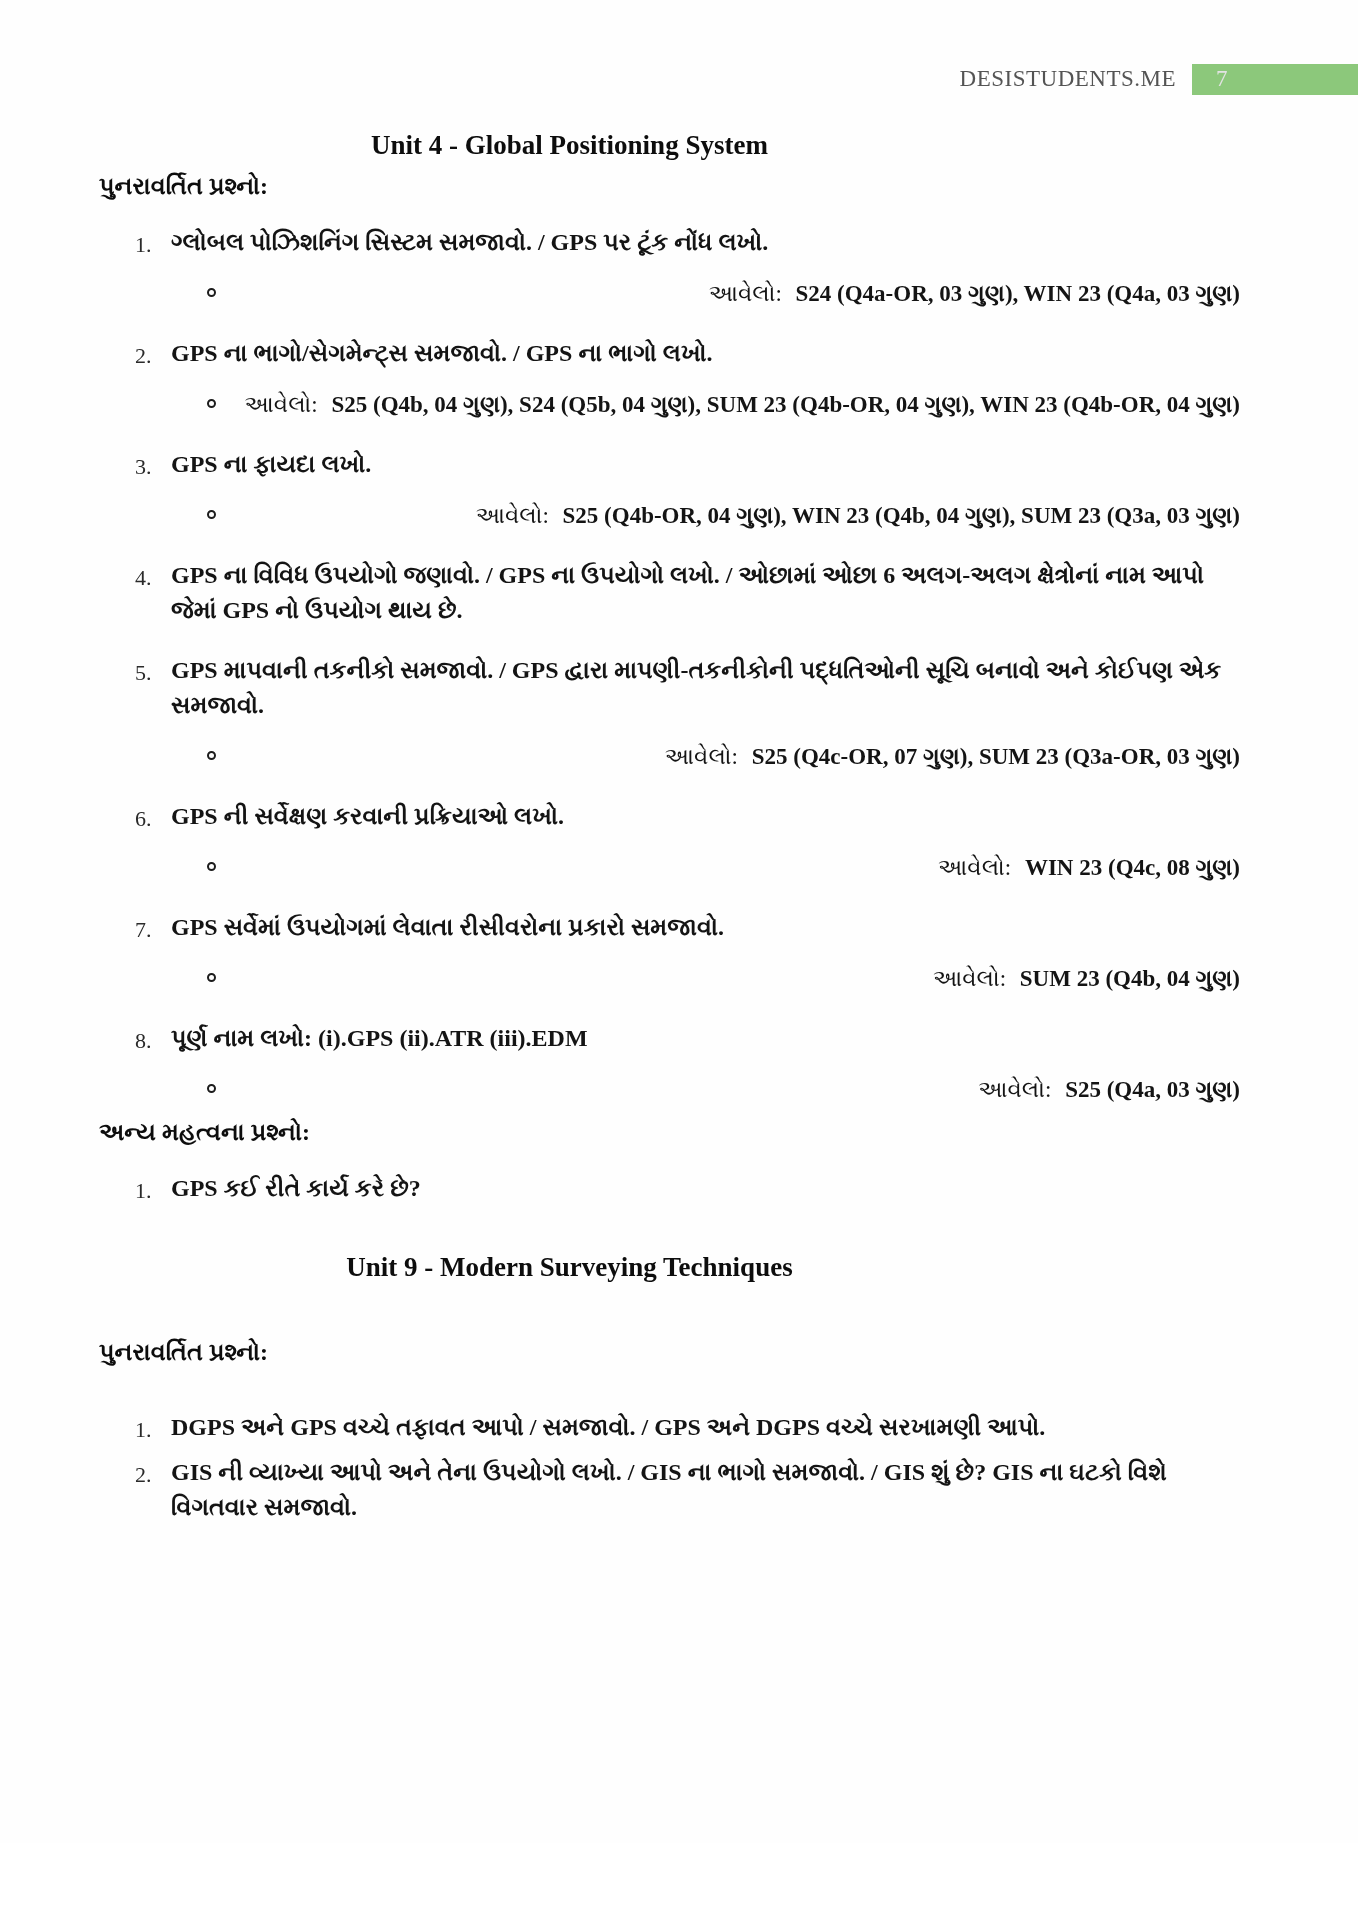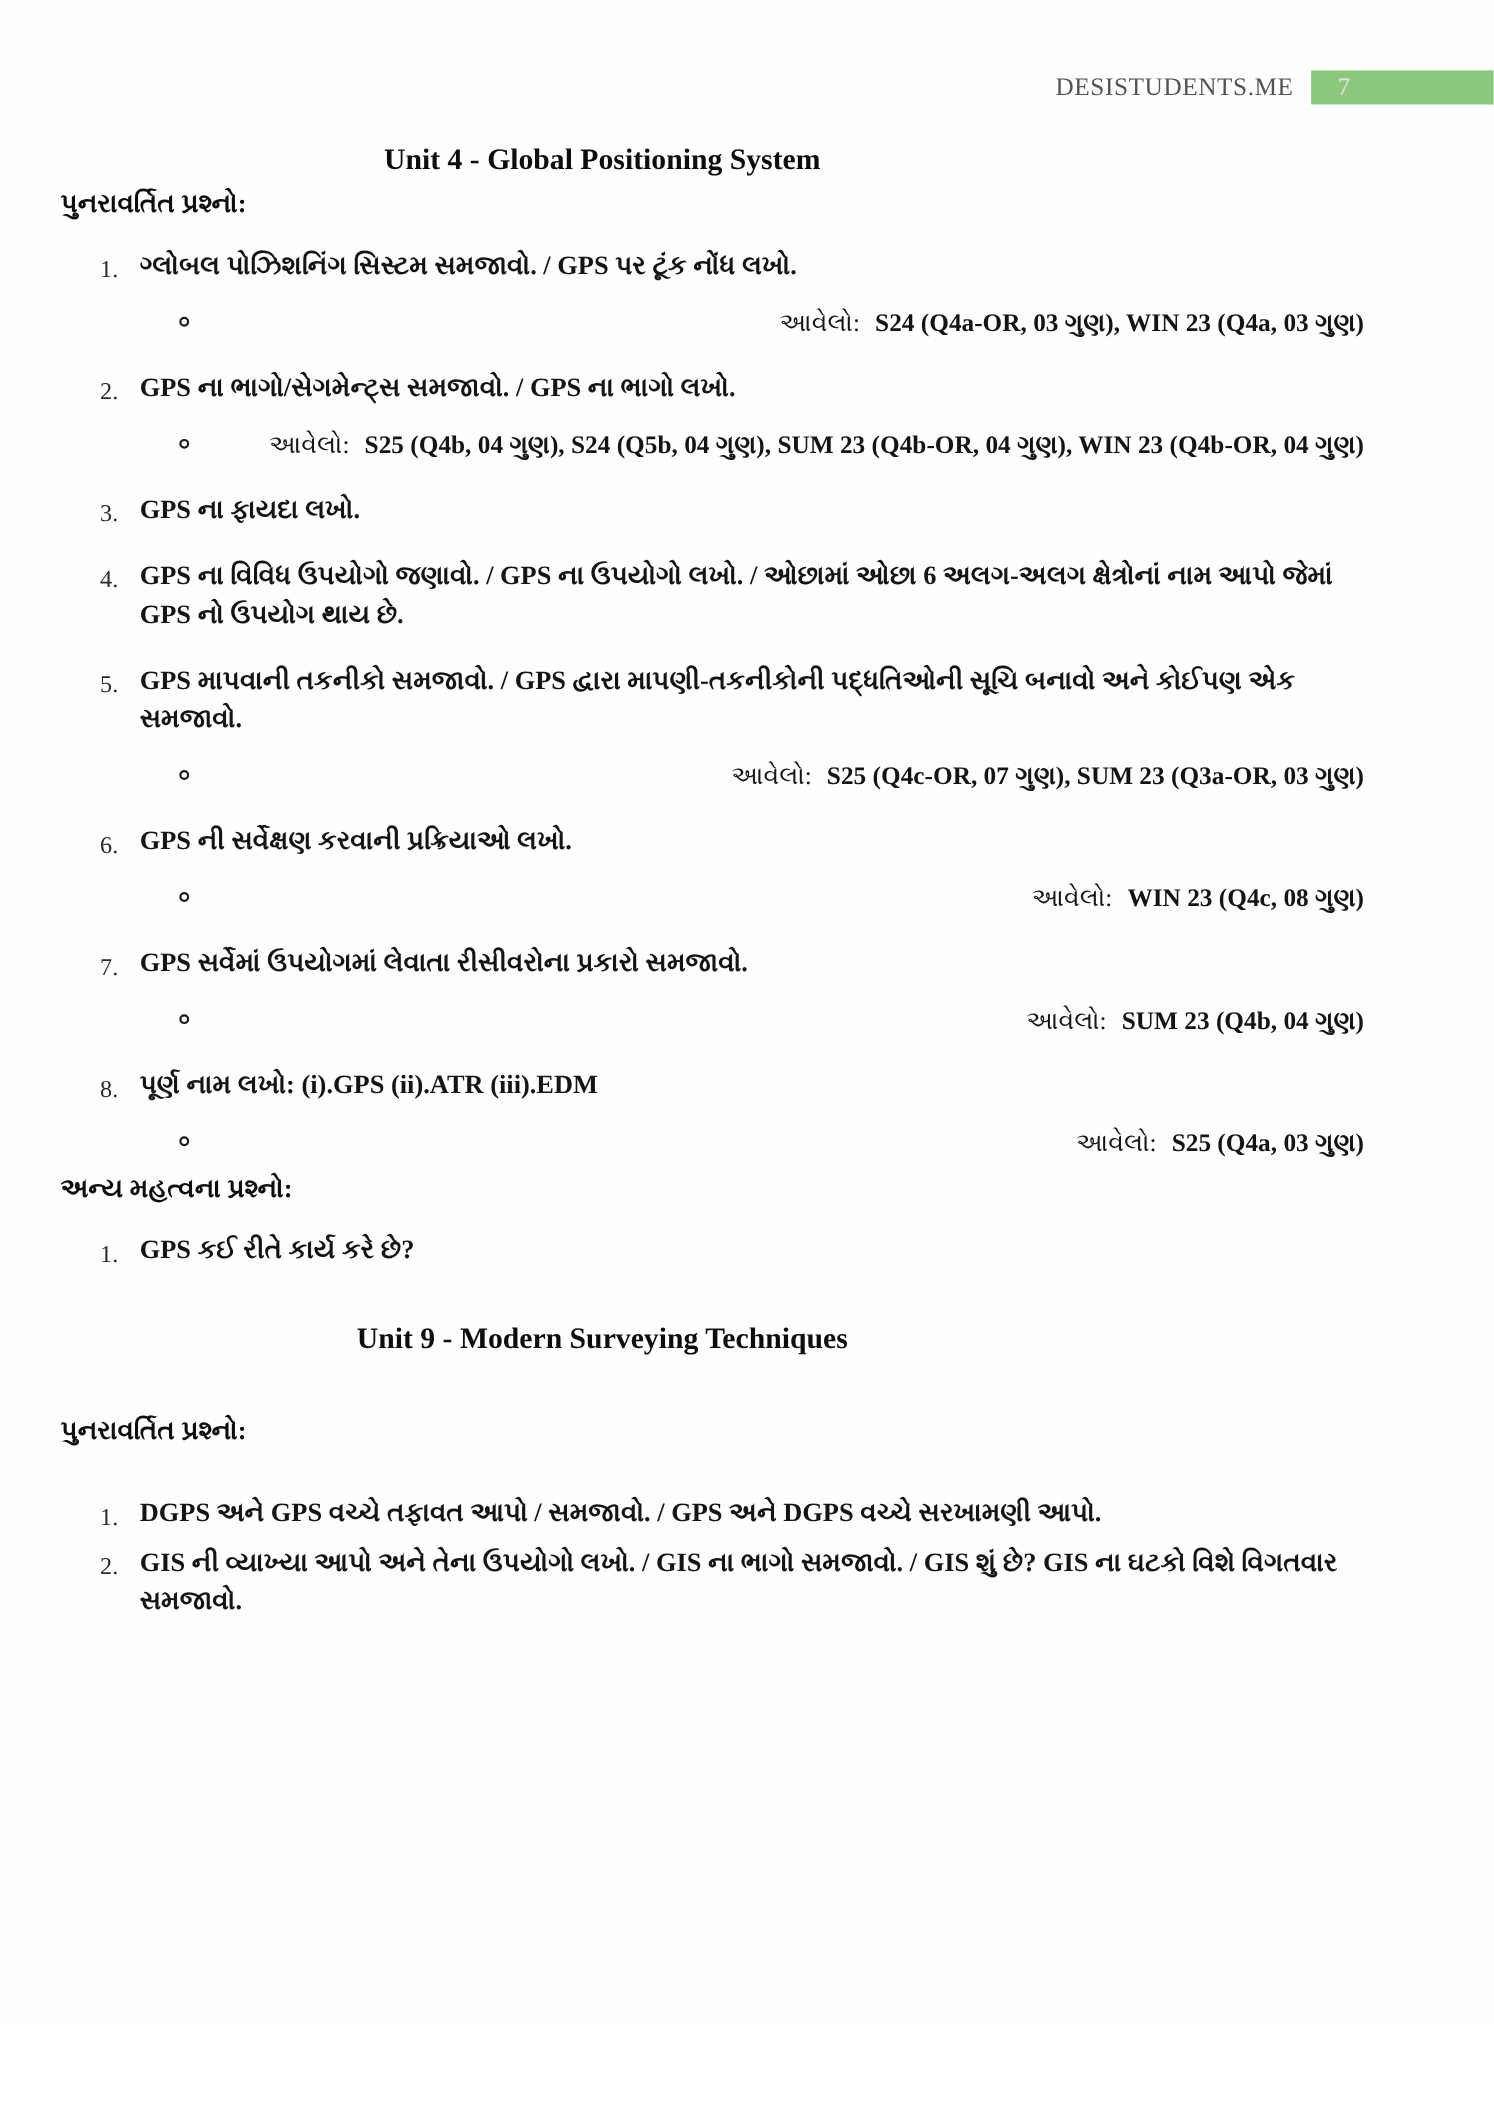--- a/index.html
+++ b/index.html
@@ -33,21 +33,21 @@
     display: flex;
     align-items: center;
   }
   .page-badge .pg-num {
     font-size: 23px;
     color: #e3e3e3;
     padding-left: 24px;
   }
   
   .content {
-    padding: 0 118px 0 55px;
+    padding: 0 118px 0 99px;
   }
   .unit-title {
     font-size: 27px;
     font-weight: bold;
     text-align: center;
     margin: 34px 200px 0 0;
     color: #0d0d0d;
   }
   .unit-title.second { margin-top: 46px; }
   .group-heading {
@@ -133,20 +133,25 @@
     <div class="src">
       <span class="dot"></span>
       <span class="src-label">આવેલો:</span>
       <span class="src-value">S25 (Q4b, 04 ગુણ), S24 (Q5b, 04 ગુણ), SUM 23 (Q4b-OR, 04 ગુણ), WIN 23 (Q4b-OR, 04 ગુણ)</span>
     </div>
 
     <div class="q">
       <span class="num">3.</span>
       <span class="qt">GPS ના ફાયદા લખો.</span>
     </div>
+    <div class="src">
+      <span class="dot"></span>
+      <span class="src-label">આવેલો:</span>
+      <span class="src-value">S25 (Q4b-OR, 04 ગુણ), WIN 23 (Q4b, 04 ગુણ), SUM 23 (Q3a, 03 ગુણ)</span>
+    </div>
 
     <div class="q">
       <span class="num">4.</span>
       <span class="qt">GPS ના વિવિધ ઉપયોગો જણાવો. / GPS ના ઉપયોગો લખો. / ઓછામાં ઓછા 6 અલગ-અલગ ક્ષેત્રોનાં નામ આપો જેમાં GPS નો ઉપયોગ થાય છે.</span>
     </div>
 
     <div class="q">
       <span class="num">5.</span>
       <span class="qt">GPS માપવાની તકનીકો સમજાવો. / GPS દ્વારા માપણી-તકનીકોની પદ્ધતિઓની સૂચિ બનાવો અને કોઈપણ એક સમજાવો.</span>
     </div>

